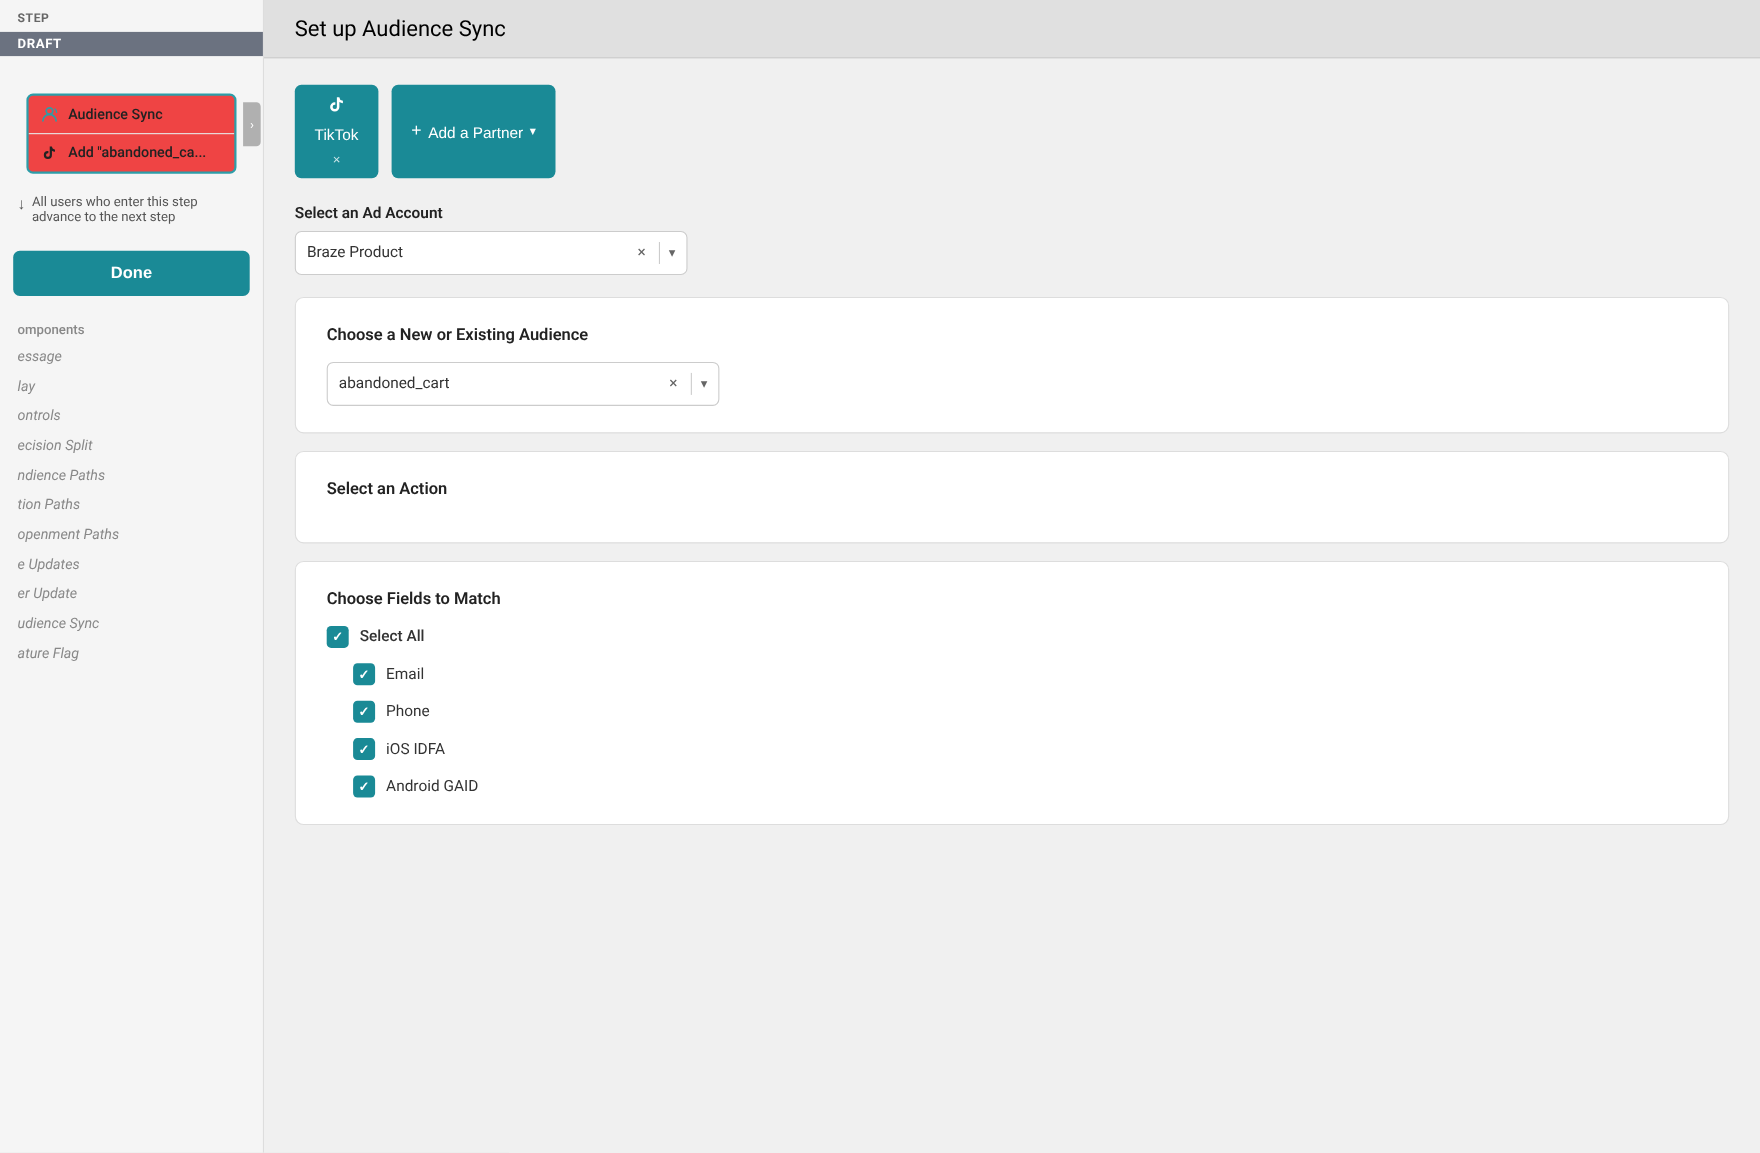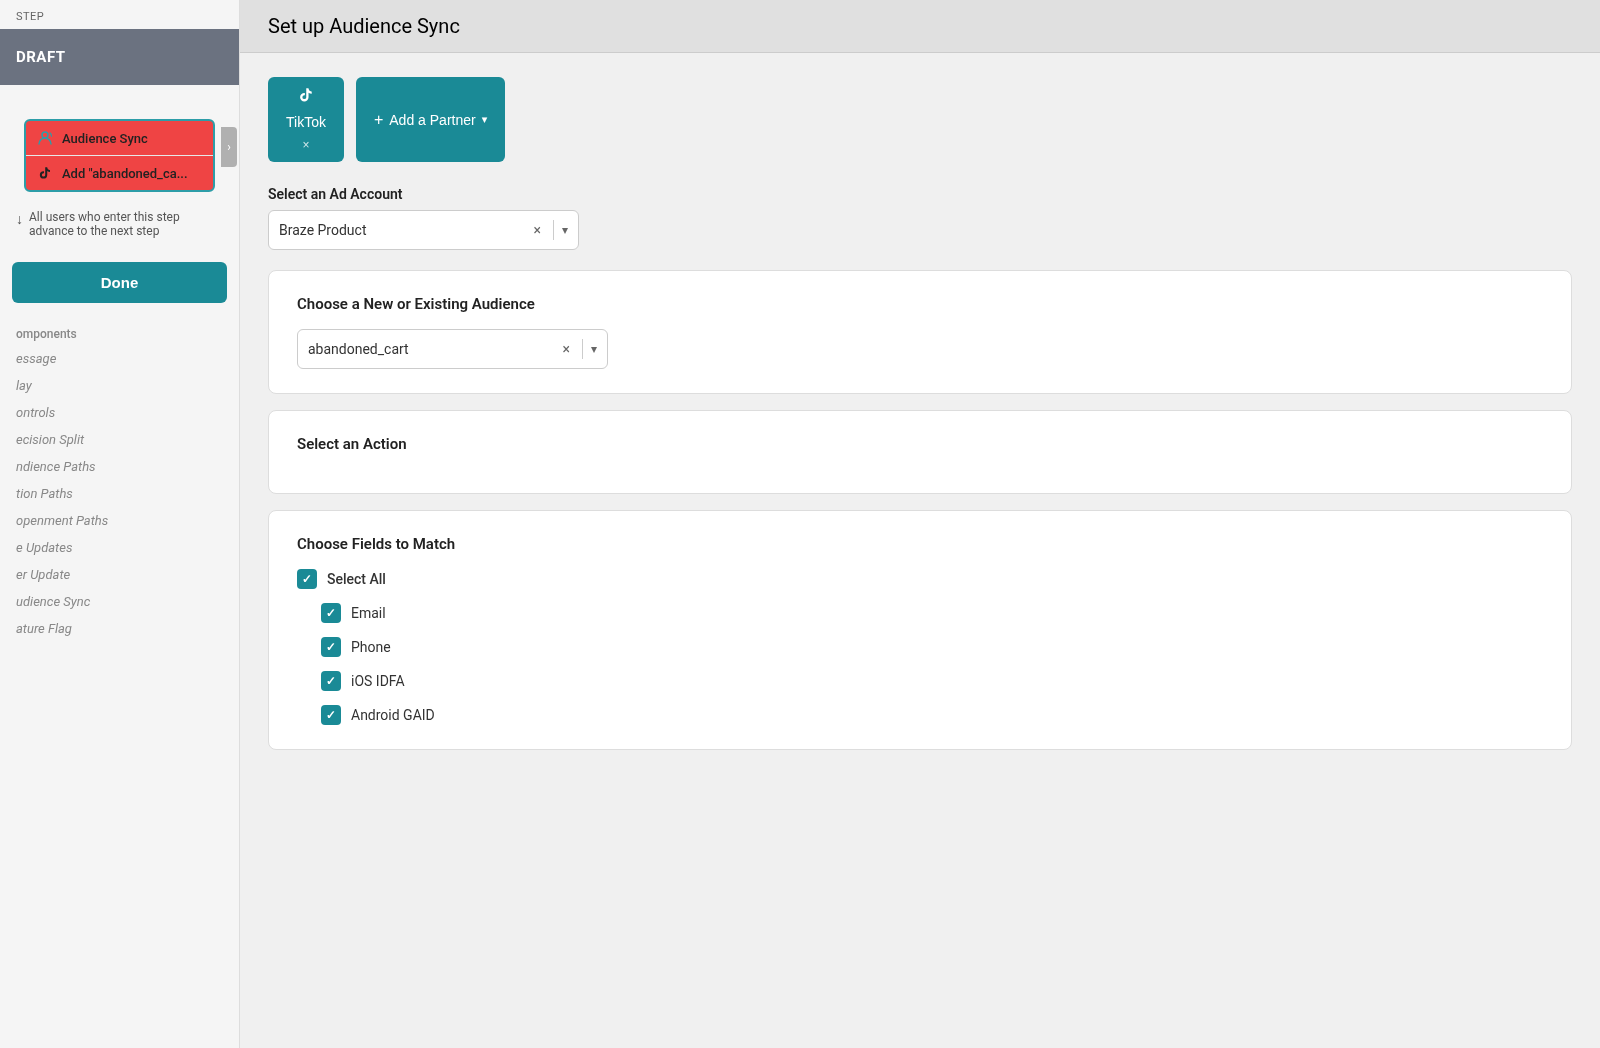--- a/index.html
+++ b/index.html
@@ -28,30 +28,30 @@
       flex-direction: column;
       height: 100%;
       flex-shrink: 0;
     }
 
     .sidebar-step-header {
       padding: 10px 16px 6px;
       font-size: 11px;
       color: #666;
       text-transform: uppercase;
-      font-weight: 400;
+      font-weight: 700;
       letter-spacing: 0.5px;
     }
 
     .sidebar-draft-badge {
       background: #6b7280;
       color: white;
-      font-size: 15px;
+      font-size: 12px;
       font-weight: 700;
-      padding: 19px 16px;
+      padding: 4px 16px;
       letter-spacing: 0.5px;
     }
 
     .sidebar-step-item {
       border: 2px solid #2d9da8;
       border-radius: 6px;
       margin: 24px 12px 6px;
       background: #ef4444;
       overflow: hidden;
       cursor: pointer;
@@ -218,21 +218,21 @@
       color: #222;
       margin-bottom: 8px;
     }
 
     .select-wrapper {
       display: flex;
       align-items: center;
       border: 1px solid #ccc;
       border-radius: 6px;
       background: white;
-      width: 311px;
+      width: 357px;
       height: 40px;
       padding: 0 10px;
     }
 
     .select-value {
       flex: 1;
       font-size: 14px;
       color: #333;
     }
 

